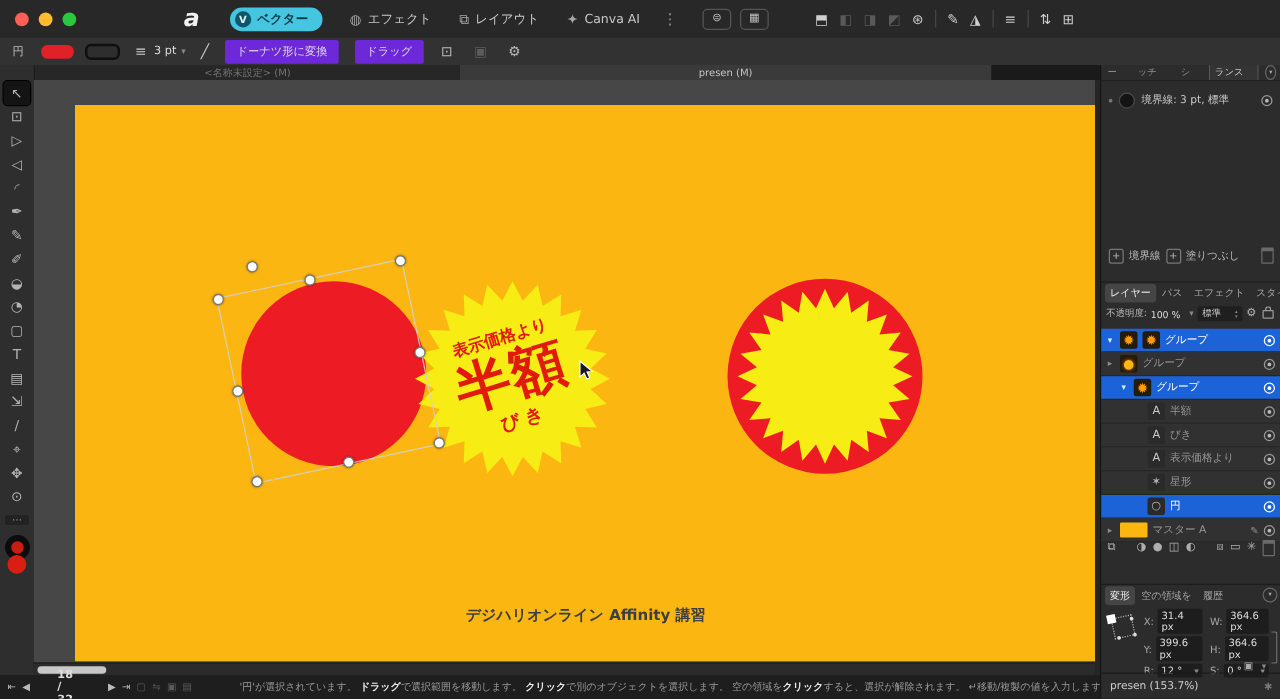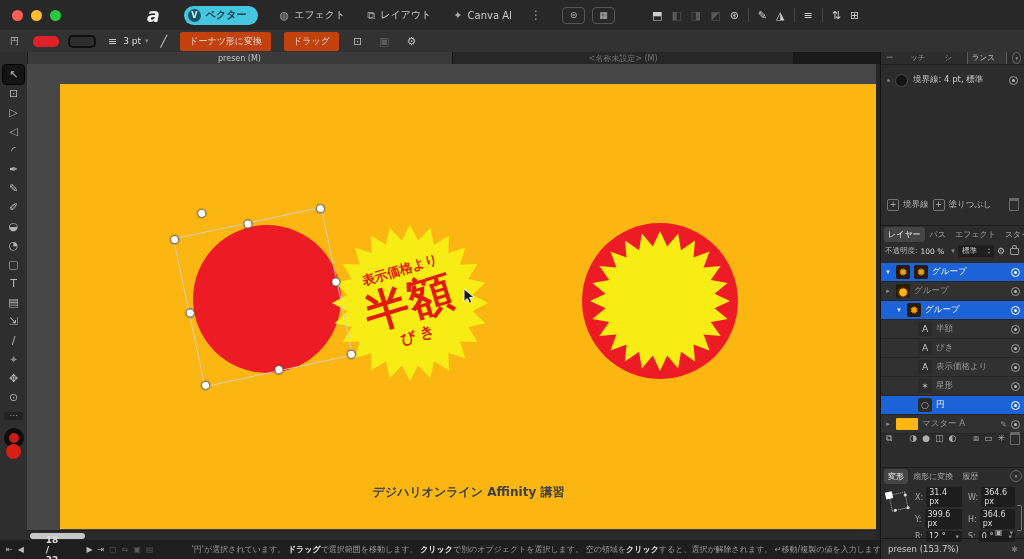--- a/index.html
+++ b/index.html
@@ -31,21 +31,21 @@
   .contextbar{position:absolute;top:30px;left:0;width:1024px;height:22px;background:#323232;
               border-bottom:1px solid #171717;display:flex;align-items:center;font-size:9px;}
   .ctx-tool{margin-left:10px;color:#bbb;}
   .swatch{width:26px;height:11px;border-radius:5px;}
   .swatch.fill{background:#e02127;margin-left:14px;}
   .swatch.stroke{background:#2e2e2e;border:2px solid #0f0f0f;margin-left:9px;width:24px;height:9px;}
   .strokelines{margin-left:12px;color:#ccc;font-size:11px;}
   .ptval{margin-left:6px;color:#ddd;}
   .caret{color:#888;font-size:7px;margin-left:4px;}
   .linestyle{margin-left:12px;color:#ccc;font-size:11px;}
-  .ctxbtn{background:#c2410c;color:#ddd;border-radius:2px;padding:3px 9px;margin-left:13px;font-size:9px;}
+  .ctxbtn{background:#6d28d9;color:#ddd;border-radius:2px;padding:3px 9px;margin-left:13px;font-size:9px;}
   .ctx-icons{display:flex;gap:17px;margin-left:14px;}
   .ctx-icons .ic{font-size:11px;color:#bbb;}
   .ctx-icons .ic.dim{color:#5c5c5c;}
   
   .tabbar{position:absolute;top:52px;left:27px;width:853px;height:12px;background:#1a1a1a;display:flex;}
   .dtab{height:12px;display:flex;align-items:center;justify-content:center;font-size:8px;}
   .dtab.active{width:425px;background:#3a3a3a;color:#c4c4c4;}
   .dtab.inactive{width:340px;background:#272727;color:#737373;border-left:1px solid #121212;}
   
   .lefttool{position:absolute;top:52px;left:0;width:27px;height:488px;background:#2e2e2e;
@@ -220,22 +220,22 @@
     <span class="ctxbtn">ドーナツ形に変換</span>
     <span class="ctxbtn">ドラッグ</span>
     <div class="ctx-icons" id="ctx-icons">
         <span class="ic">⊡</span>
         <span class="ic dim">▣</span>
         <span class="ic">⚙</span>
       </div>
   </div>
 
   <div class="tabbar">
+    <div class="dtab inactive">&lt;名称未設定&gt; (M)</div>
     <div class="dtab active">presen (M)</div>
-    <div class="dtab inactive">&lt;名称未設定&gt; (M)</div>
   </div>
 
   <div class="lefttool" id="tools">
       <div class="tool sel">
         <span>↖</span>
       </div>
       <div class="tool">
         <span>⊡</span>
       </div>
       <div class="tool">
@@ -351,21 +351,21 @@
         <span class="t">カラー</span>
         <span class="t">スウォッチ</span>
         <span class="t">ブラシ</span>
         <span class="t sel">アピアランス</span>
         <span class="chevcircle">▾</span>
       </div>
 
     <div class="ap-row">
       <span class="bullet"></span>
       <span class="cs" id="ap-sw0" style="background: rgb(20, 20, 20);"></span>
-      <span class="lbl">境界線: 4 pt, 標準</span>
+      <span class="lbl">境界線: 3 pt, 標準</span>
       <span class="eye"></span>
     </div>
     <div class="ap-bottom">
       <span class="plusbox">+</span>
       <span>境界線</span>
       <span class="plusbox">+</span>
       <span>塗りつぶし</span>
       <span class="trash"></span>
     </div>
 
@@ -461,21 +461,21 @@
           <span class="ic">⧈</span>
           <span class="ic">▭</span>
           <span class="ic">✳</span>
           <span class="trash"></span>
         </div>
     </div>
 
     <div class="tf">
       <div class="ly-tabs" id="tf-tabs">
           <span class="lt sel">変形</span>
-          <span class="lt">扇形に変換</span>
+          <span class="lt">空の領域を</span>
           <span class="lt">履歴</span>
           <span class="chevcircle">▾</span>
         </div>
       <div class="tf-body">
         <div class="mini">
             <div class="minibox"></div>
           </div>
         <div class="tfgrid" id="tf-grid">
             <div class="fld">
               <span>X:</span>

